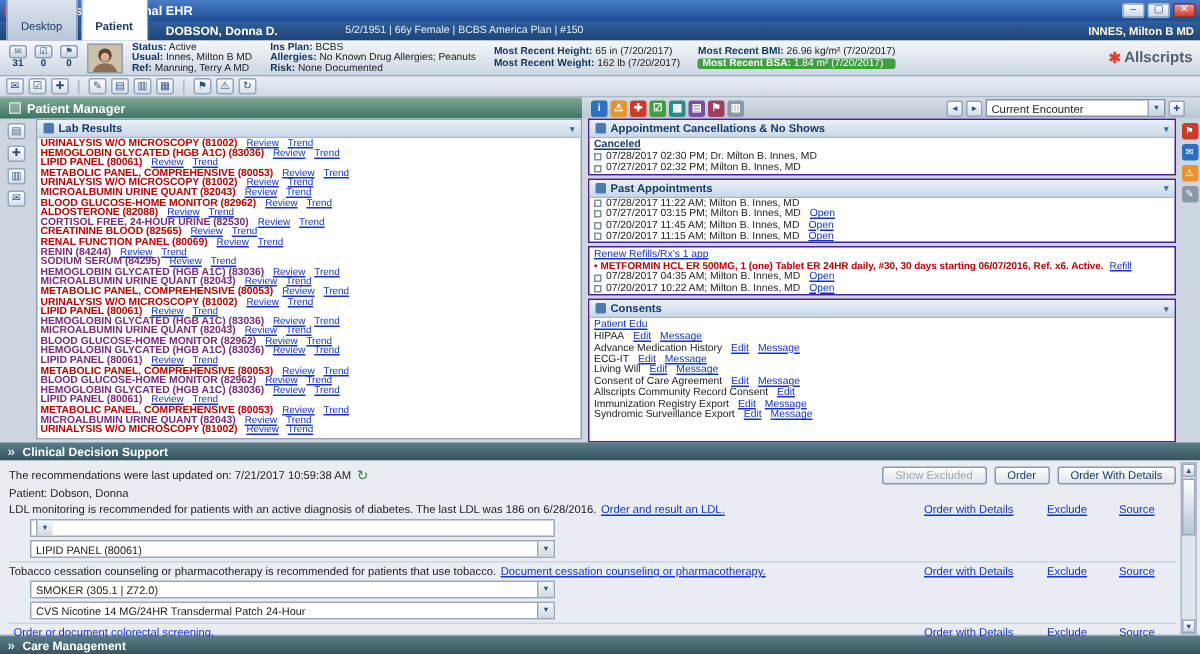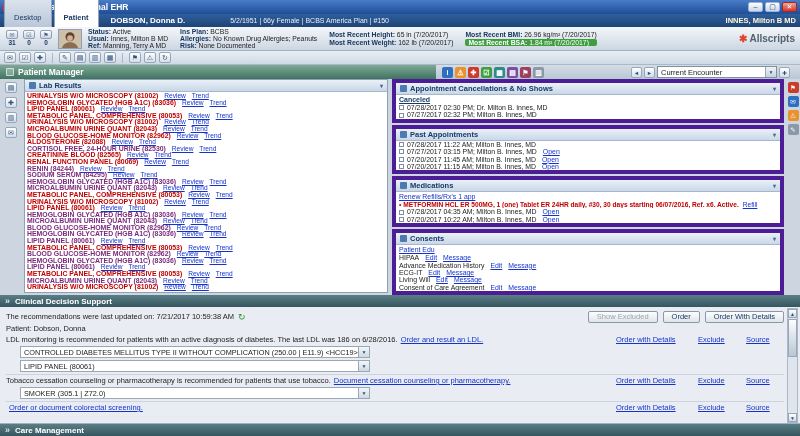--- a/index.html
+++ b/index.html
@@ -47,21 +47,21 @@
   .toolbar { position:absolute; left:0; top:51px; width:800px; height:14px;
     background:linear-gradient(#e9eef5,#cfd9e4); border-bottom:1px solid #aab8c8;
     display:flex; align-items:center; padding:0 4px; gap:3px; }
   .ticon { width:12px; height:11px; border:1px solid #97a7ba; border-radius:2px;
     background:linear-gradient(#ffffff,#d4dde8); font-size:7px; line-height:9px; text-align:center; color:#2d517e; flex:none; }
   .tsep { width:1px; height:10px; background:#aab8c8; margin:0 3px; flex:none; }
 
   
   .pmband { position:absolute; left:0; top:65px; width:800px; height:14px;
     background:linear-gradient(#d5dde6,#b9c6d4); display:flex; align-items:center; }
-  .pmtitle { width:436px; height:14px; background:linear-gradient(#7fa996,#3f7361); color:#fff;
+  .pmtitle { width:388px; height:14px; background:linear-gradient(#7fa996,#3f7361); color:#fff;
     font-size:8.5px; font-weight:bold; display:flex; align-items:center; gap:4px; padding-left:6px; flex:none; }
   .pm-icon { width:8px; height:8px; background:rgba(255,255,255,.25); border:1px solid rgba(255,255,255,.6); border-radius:1px; }
   .pmicons { display:flex; gap:2px; margin-left:6px; }
   .cicon2 { width:11px; height:11px; border-radius:2px; font-size:7px; line-height:11px; text-align:center;
     color:#fff; font-weight:bold; }
   .ic-blue{background:#2f6fc0}.ic-orange{background:#e8932d}.ic-red{background:#cc3a2a}.ic-green{background:#3f9e3f}
   .ic-teal{background:#2e8b8b}.ic-purple{background:#7a4f9e}.ic-maroon{background:#9e3f5f}.ic-gray{background:#8a98a8}
   .encounter { margin-left:auto; display:flex; align-items:center; gap:2px; margin-right:10px; }
   .nav-arrow { width:11px; height:11px; border:1px solid #97a7ba; border-radius:2px;
     background:linear-gradient(#ffffff,#d4dde8); font-size:5.5px; line-height:10px; text-align:center; color:#2d517e; }
@@ -82,21 +82,21 @@
   .ph-caret { margin-left:auto; font-size:6px; color:#456a8e; }
   .lablist { flex:1; overflow:hidden; padding:1px 2px; }
   .labrow { font-size:6.9px; line-height:6.6px; white-space:nowrap; }
   .labname { font-weight:bold; color:#7a2a7a; }
   .labname.abn { color:#c00000; }
   .lnk { color:#1433cc; text-decoration:underline; }
   .labrow .lnk { margin-left:4px; font-size:6.6px; }
 
   .rightcol { position:absolute; left:392px; top:0; width:392px; height:216px;
     display:flex; flex-direction:column; gap:2px; }
-  .rpanel { background:#fff; border:4px solid #4c1d95; display:flex; flex-direction:column; flex:none; overflow:hidden; }
+  .rpanel { background:#fff; border:1px solid #4c1d95; display:flex; flex-direction:column; flex:none; overflow:hidden; }
   .rpanel.grow { flex:1; }
   .rrow { display:flex; align-items:center; font-size:6.9px; line-height:7.4px; padding:0 3px; white-space:nowrap; }
   .cb { width:5px; height:5px; border:1px solid #7e8fa3; background:#fff; margin-right:3px; flex:none; }
   .rrow .lnk { margin-left:6px; }
   .grouplbl { font-size:7px; font-weight:bold; color:#173a66; text-decoration:underline; padding:1px 3px; }
   .renewrow { padding:1px 3px; font-size:6.9px; }
   .medline { display:flex; align-items:center; padding:0 3px; font-size:6.6px; font-weight:bold; color:#c00000; white-space:nowrap; }
   .medline .medtext { overflow:hidden; flex:0 1 auto; }
   .medbullet { color:#c00000; margin-right:2px; flex:none; }
   .medline .lnk { font-weight:normal; margin-left:4px; flex:none; }
@@ -515,25 +515,20 @@
 
           <div class="rrow">
             <span class="cb"></span>
             <span>07/20/2017 11:15 AM; Milton B. Innes, MD</span>
             <span class="lnk">Open</span>
           </div>
         </div>
     </div>
 
     <div class="rpanel">
-      <div class="panel-header">
-        <span class="ph-icon"></span>
-        <span>Medications</span>
-        <span class="ph-caret">▾</span>
-      </div>
       <div class="renewrow">
         <span class="lnk">Renew Refills/Rx's 1 app</span>
       </div>
       <div class="medline">
         <span class="medbullet">•</span>
         <span class="medtext">METFORMIN HCL ER 500MG, 1 (one) Tablet ER 24HR daily, #30, 30 days starting 06/07/2016, Ref. x6. Active.</span>
         <span class="lnk">Refill</span>
       </div>
       <div>
 
@@ -641,21 +636,20 @@
     <span class="rec-text">LDL monitoring is recommended for patients with an active diagnosis of diabetes. The last LDL was 186 on 6/28/2016.</span>
     <span class="rec-action">Order and result an LDL.</span>
     <span class="rec-links">
       <span class="lnk rl1">Order with Details</span>
       <span class="lnk rl2">Exclude</span>
       <span class="lnk rl3">Source</span>
     </span>
   </div>
   <div class="combo-row">
     <div class="combo">
-      <span>CONTROLLED DIABETES MELLITUS TYPE II WITHOUT COMPLICATION (250.00 | E11.9) &lt;HCC19&gt;</span>
       <span class="combo-arrow">▼</span>
     </div>
   </div>
   <div class="combo-row">
     <div class="combo">
       <span>LIPID PANEL (80061)</span>
       <span class="combo-arrow">▼</span>
     </div>
   </div>
 
@@ -668,20 +662,26 @@
       <span class="lnk rl2">Exclude</span>
       <span class="lnk rl3">Source</span>
     </span>
   </div>
   <div class="combo-row">
     <div class="combo">
       <span>SMOKER (305.1 | Z72.0)</span>
       <span class="combo-arrow">▼</span>
     </div>
   </div>
+  <div class="combo-row">
+    <div class="combo">
+      <span>CVS Nicotine 14 MG/24HR Transdermal Patch 24-Hour</span>
+      <span class="combo-arrow">▼</span>
+    </div>
+  </div>
 
   <div class="sepline"></div>
   <div class="recrow">
     <span class="rec-action">Order or document colorectal screening.</span>
     <span class="rec-links">
       <span class="lnk rl1">Order with Details</span>
       <span class="lnk rl2">Exclude</span>
       <span class="lnk rl3">Source</span>
     </span>
   </div>

